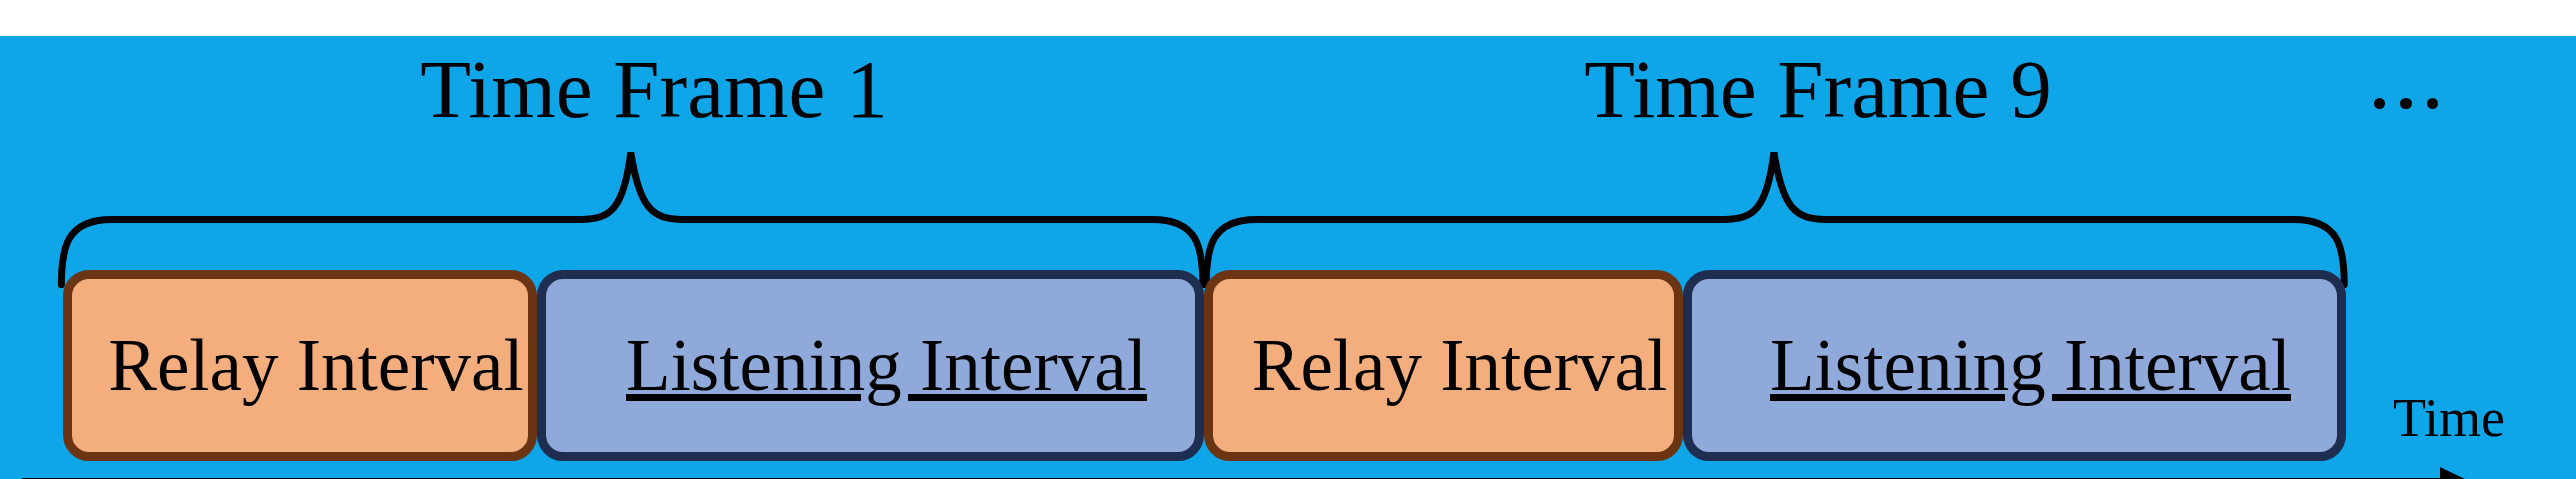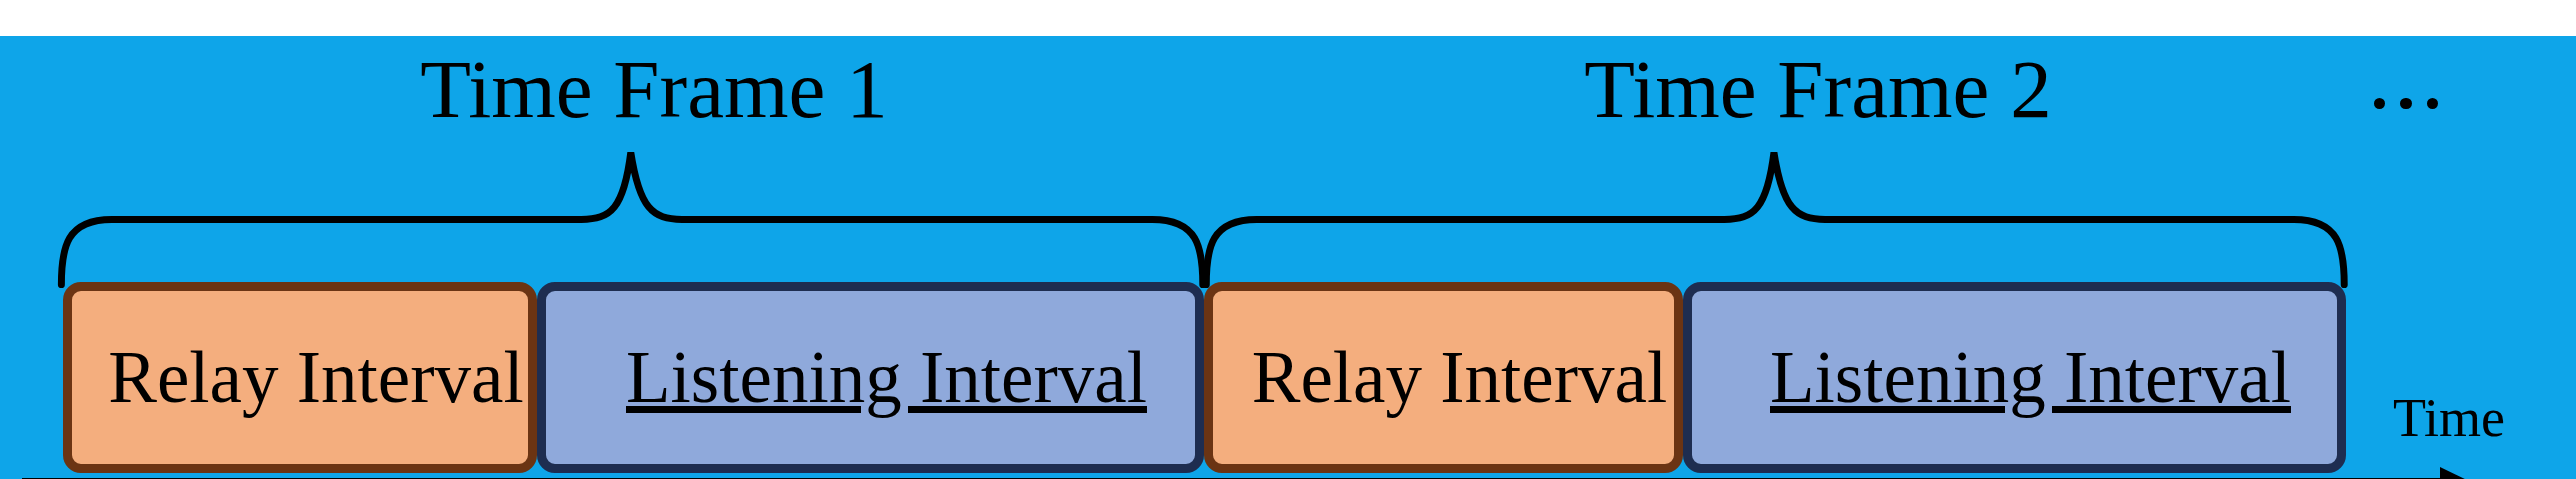--- a/index.html
+++ b/index.html
@@ -41,24 +41,24 @@
 
   .braces {
     position: absolute;
     left: 0; top: 0;
     width: 2576px; height: 479px;
     pointer-events: none;
   }
 
   .box {
     position: absolute;
-    top: 246px;
+    top: 234px;
     height: 191px;
     box-sizing: border-box;
-    border-radius: 18px;
+    border-radius: 26px;
     border: 9.6px solid #000;
     display: flex;
     align-items: center;
     justify-content: center;
     font-size: 73px;
     line-height: 1.0;
     white-space: nowrap;
     padding-left: 32px;
   }
   .box.relay {
@@ -100,21 +100,21 @@
     line-height: 1.0;
     white-space: nowrap;
   }
 </style>
 </head>
 <body>
 
 <div class="stage">
 
   <div class="frame-title f1">Time Frame 1</div>
-  <div class="frame-title f2">Time Frame 2</div>
+  <div class="frame-title f2">Time Frame 9</div>
 
   <div class="ellipsis">
     <div class="dot"></div>
     <div class="dot"></div>
     <div class="dot"></div>
   </div>
 
   <svg class="braces" viewBox="0 0 2962 551">
     <path d="M 70,286
              C 70,243 76,211 128,211

